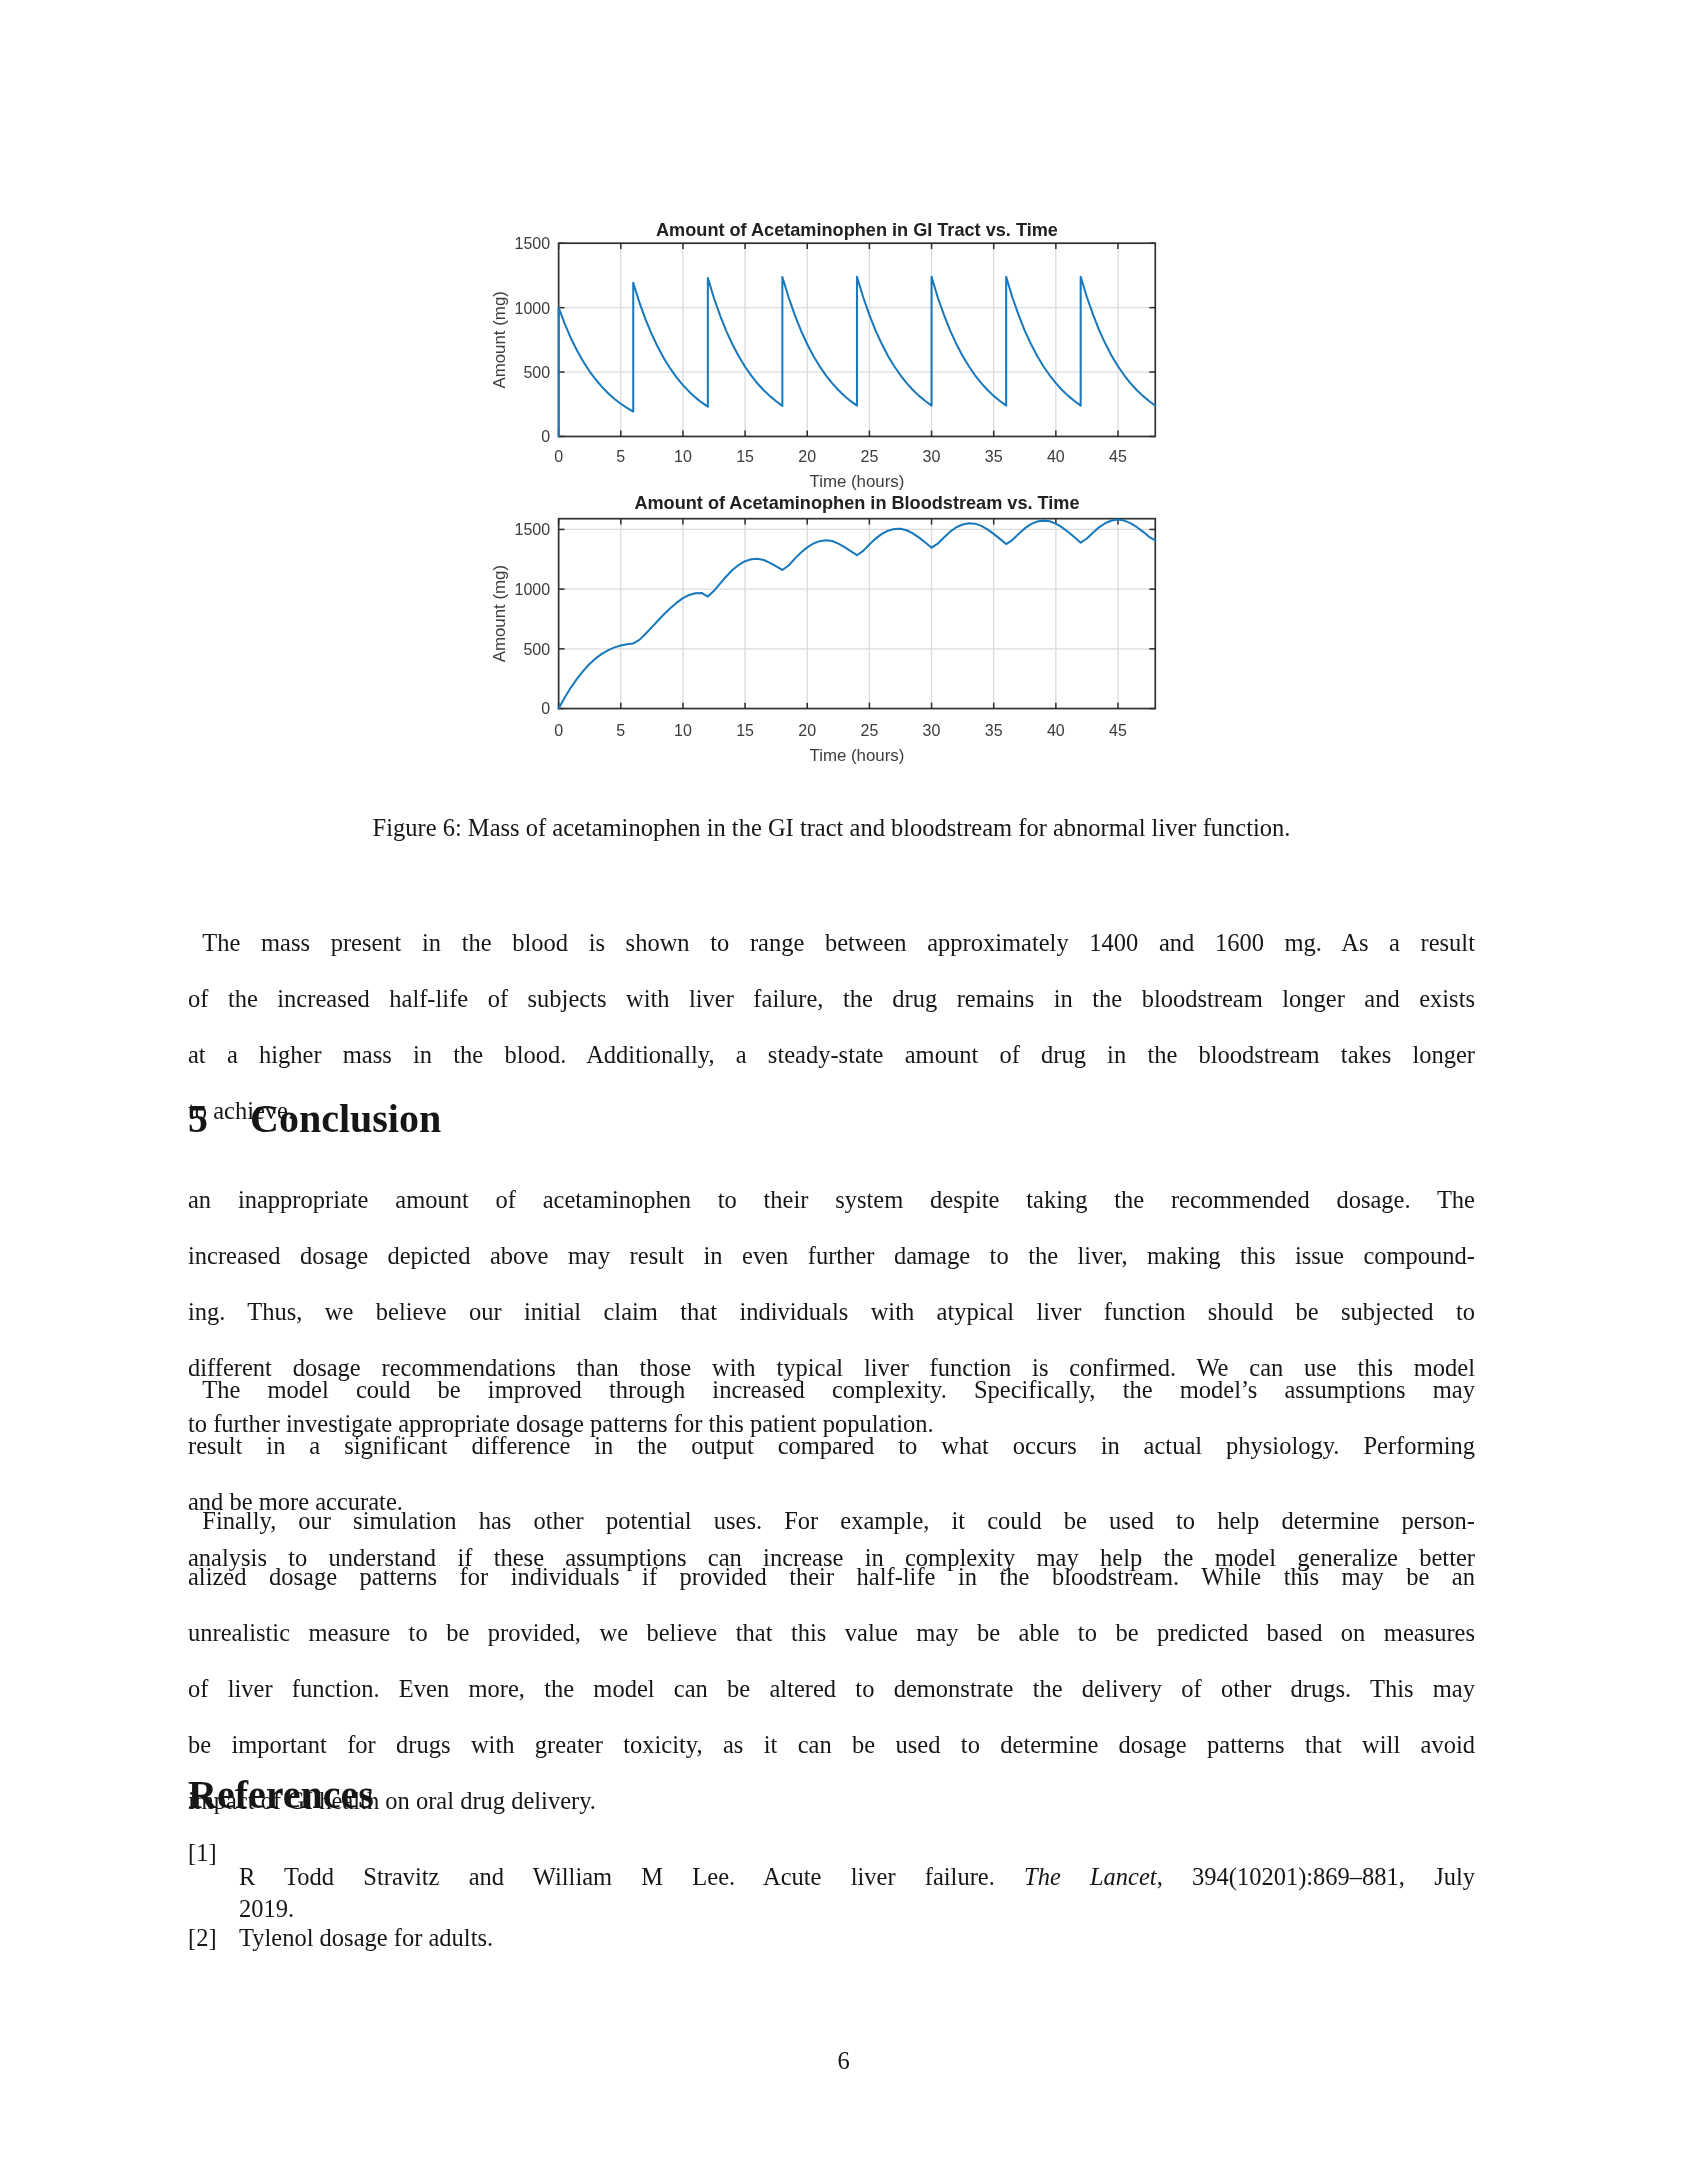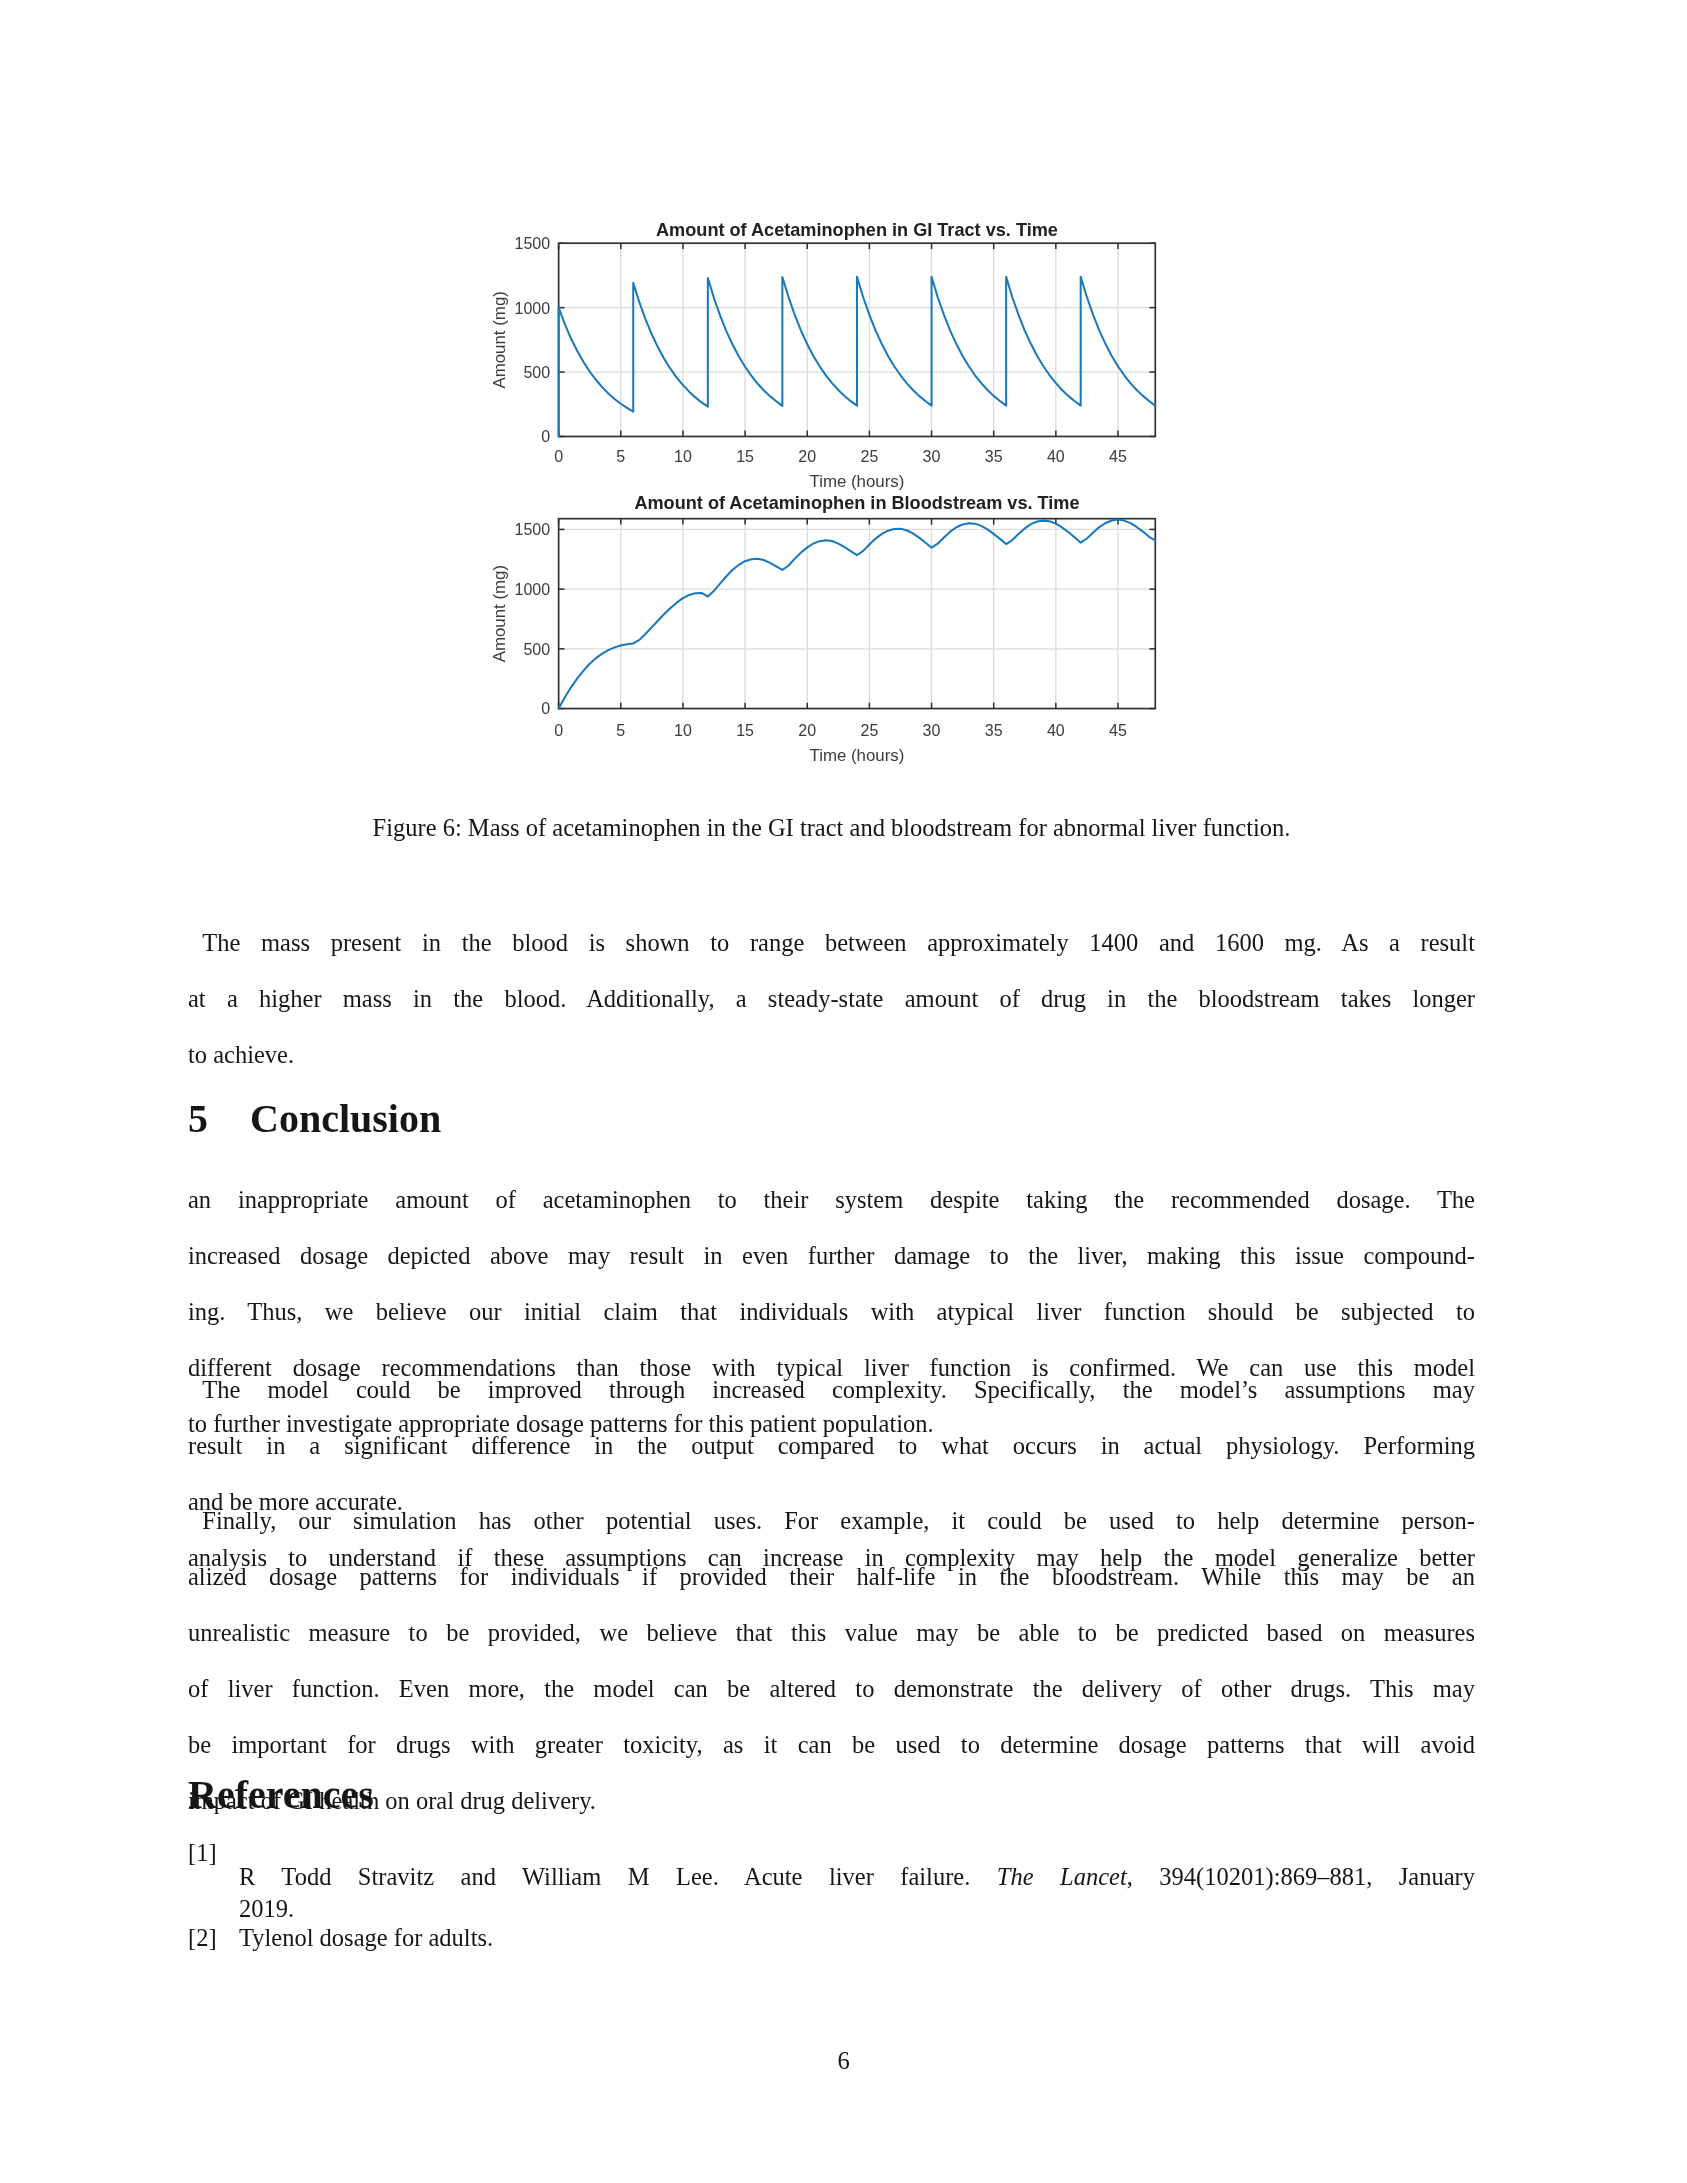--- a/index.html
+++ b/index.html
@@ -157,20 +157,21 @@
         <polyline points="92.0,260.0 99.4,246.6 106.7,234.8 114.1,224.3 121.5,215.0 128.8,206.9 136.2,200.3 143.6,194.9 150.9,190.7 158.3,187.5 165.6,185.3 173.0,183.7 180.4,182.9 187.7,178.6 195.1,171.4 202.5,163.5 209.8,155.6 217.2,147.9 224.6,140.8 231.9,134.5 239.3,129.2 246.7,125.4 254.0,123.3 261.4,123.0 268.8,127.3 276.1,120.5 283.5,111.7 290.8,103.2 298.2,95.6 305.6,89.6 312.9,85.4 320.3,83.0 327.7,82.4 335.0,84.0 342.4,87.4 349.8,91.5 357.1,95.8 364.5,90.5 371.9,82.3 379.2,75.0 386.6,69.0 393.9,64.4 401.3,61.6 408.7,60.5 416.0,61.5 423.4,64.6 430.8,68.8 438.1,73.5 445.5,78.3 452.9,73.2 460.2,65.6 467.6,58.6 475.0,53.0 482.3,49.2 489.7,47.2 497.1,46.9 504.4,48.7 511.8,52.5 519.1,57.5 526.5,63.3 533.9,69.4 541.2,64.6 548.6,57.2 556.0,50.4 563.3,45.2 570.7,41.9 578.1,40.5 585.4,40.9 592.8,43.5 600.2,47.6 607.5,53.0 614.9,58.9 622.3,65.1 629.6,60.3 637.0,53.1 644.3,46.5 651.7,41.5 659.1,38.4 666.4,37.3 673.8,38.1 681.2,40.9 688.5,45.3 695.9,50.8 703.3,57.1 710.6,63.4 718.0,58.5 725.4,51.4 732.7,44.9 740.1,40.1 747.4,37.1 754.8,36.1 762.2,37.3 769.5,40.2 776.9,44.8 784.3,50.3 791.6,56.5 799.0,60.8" fill="none" stroke="#1878bc" stroke-width="2.4" stroke-linejoin="round" stroke-linecap="round"></polyline>
         <text x="445.5" y="24" text-anchor="middle" class="ct-title">Amount of Acetaminophen in Bloodstream vs. Time</text>
         <text x="445.5" y="322" text-anchor="middle" class="ct-label">Time (hours)</text>
         <text x="28" y="147.5" text-anchor="middle" class="ct-label" transform="rotate(-90 28 147.5)">Amount (mg)</text>
       </svg>
     <div class="absblock caption">Figure 6: Mass of acetaminophen in the GI tract and bloodstream for abnormal liver function.</div>
   </div>
 
   <div id="body-para1" class="absblock bodytext">
       <div class="jl jl-indent">The mass present in the blood is shown to range between approximately 1400 and 1600 mg. As a result</div>
+      <div class="jl">of the increased half-life of subjects with liver failure, the drug remains in the bloodstream longer and exists</div>
       <div class="jl">at a higher mass in the blood. Additionally, a steady-state amount of drug in the bloodstream takes longer</div>
       <div class="jl jl-last">to achieve.</div>
     </div>
 
   <div id="conclusion-heading" class="absblock sec-head">
     <span class="sec-num">5</span><span>Conclusion</span>
   </div>
 
   <div id="conclusion-para1" class="absblock bodytext">
       <div class="jl">an inappropriate amount of acetaminophen to their system despite taking the recommended dosage. The</div>
@@ -192,21 +193,21 @@
       <div class="jl">of liver function. Even more, the model can be altered to demonstrate the delivery of other drugs. This may</div>
       <div class="jl">be important for drugs with greater toxicity, as it can be used to determine dosage patterns that will avoid</div>
       <div class="jl jl-last">impact of GI health on oral drug delivery.</div>
     </div>
 
   <div id="references-heading" class="absblock sec-head">References</div>
 
   <div id="ref-item-1" class="absblock bodytext refitem">
     <div class="reflabel">[1]</div>
     <div class="reftext">
-      <div class="jl"><span>R Todd Stravitz and William M Lee. Acute liver failure. </span><em>The Lancet</em><span>, 394(10201):869–881, January</span></div>
+      <div class="jl"><span>R Todd Stravitz and William M Lee. Acute liver failure. </span><em>The Lancet</em><span>, 394(10201):869–881, July</span></div>
       <div>2019.</div>
     </div>
   </div>
 
   <div id="ref-item-2" class="absblock bodytext refitem">
     <div class="reflabel">[2]</div>
     <div class="reftext">Tylenol dosage for adults.</div>
   </div>
 
   <div class="pagenum">6</div>

